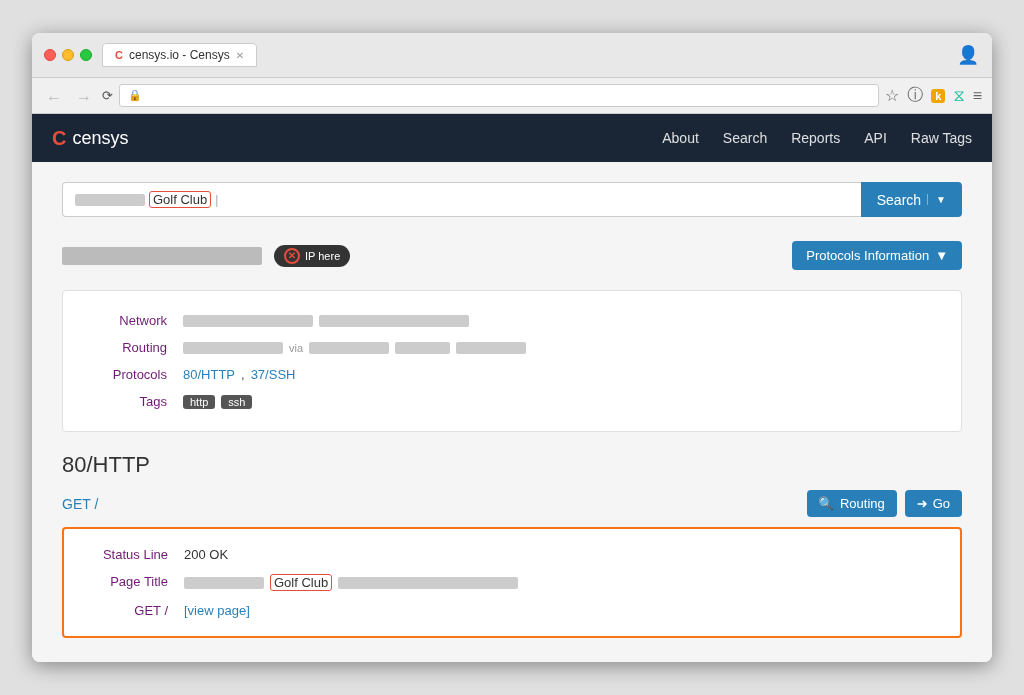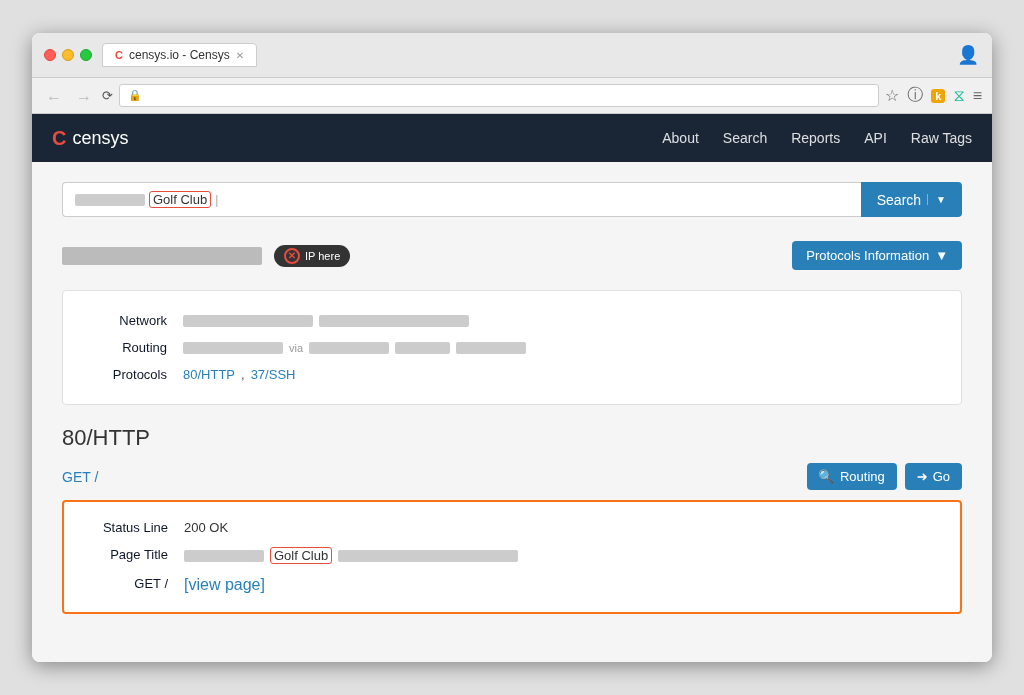--- a/index.html
+++ b/index.html
@@ -269,21 +269,21 @@
       margin-bottom: 20px;
     }
     .data-row {
       display: flex;
       padding: 6px 0;
       font-size: 13px;
     }
     .data-label {
       width: 100px;
       text-align: right;
-      color: #0f172a;
+      color: #701a75;
       font-weight: 500;
       padding-right: 16px;
       flex-shrink: 0;
     }
     .data-value {
       color: #333;
       display: flex;
       align-items: center;
       gap: 6px;
       flex-wrap: wrap;
@@ -367,21 +367,21 @@
       display: inline-block;
       border: 1.5px solid #e74c3c;
       border-radius: 3px;
       padding: 0 3px;
       font-size: 13px;
       color: #333;
     }
     .view-page-link {
       color: #2980b9;
       text-decoration: none;
-      font-size: 16px;
+      font-size: 13px;
     }
   </style>
 </head>
 <body>
 
 <div class="browser-window">
 
   <div class="title-bar">
     <div class="traffic-lights">
       <div class="tl tl-red"></div>
@@ -479,20 +479,27 @@
 
       <div class="data-row">
         <span class="data-label">Protocols</span>
         <div class="data-value">
           <a class="protocol-link">80/HTTP</a>
           <span style="color:#555;">,</span>
           <a class="protocol-link">37/SSH</a>
         </div>
       </div>
 
+      <div class="data-row">
+        <span class="data-label">Tags</span>
+        <div class="data-value">
+          <span class="tag-badge">http</span>
+          <span class="tag-badge">ssh</span>
+        </div>
+      </div>
     </div>
 
     <div class="http-section">
       <h2 class="http-title">80/HTTP</h2>
       <div class="http-get-bar">
         <a class="get-link">GET /</a>
         <div class="http-action-btns">
           <button class="details-btn">
             <span>🔍</span>
             <span>Routing</span>

